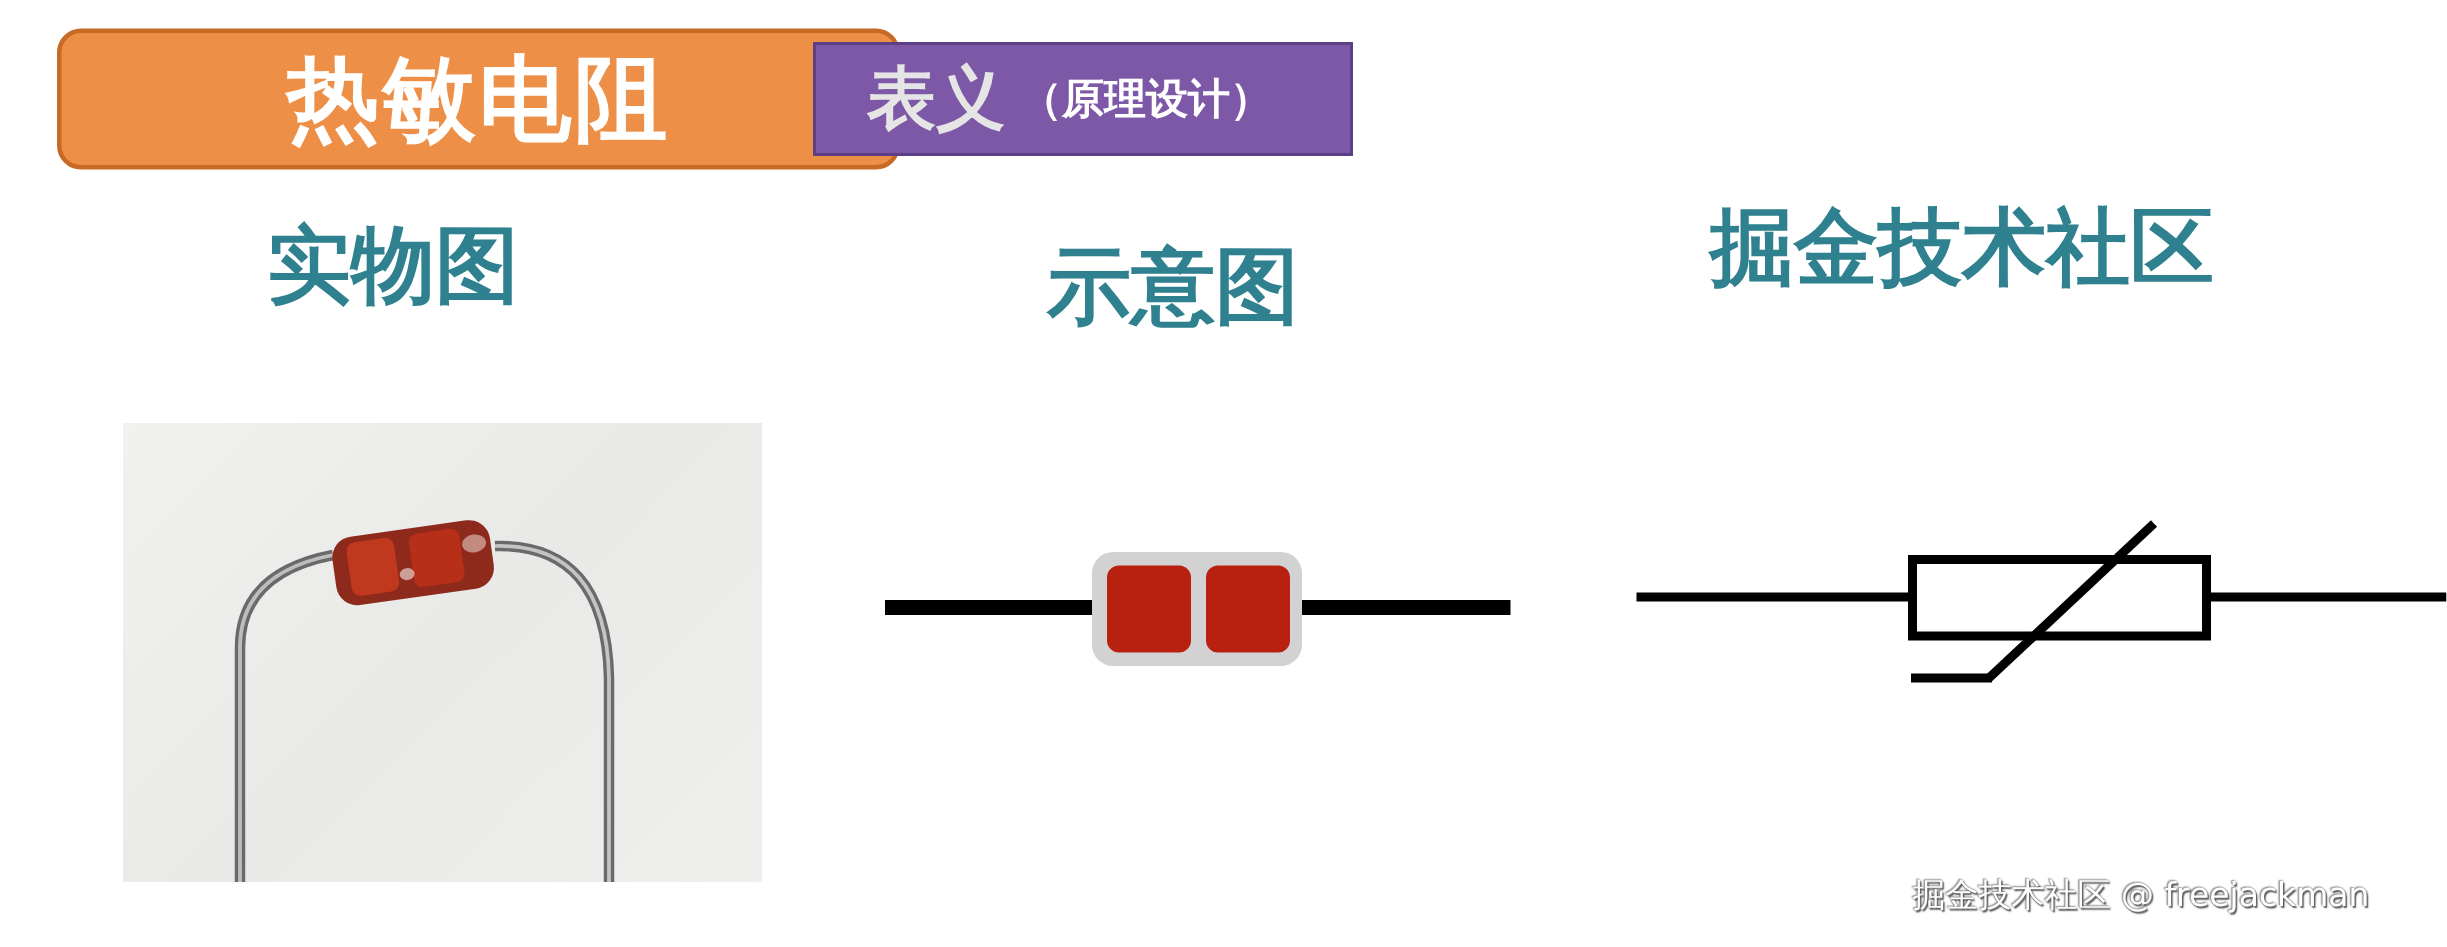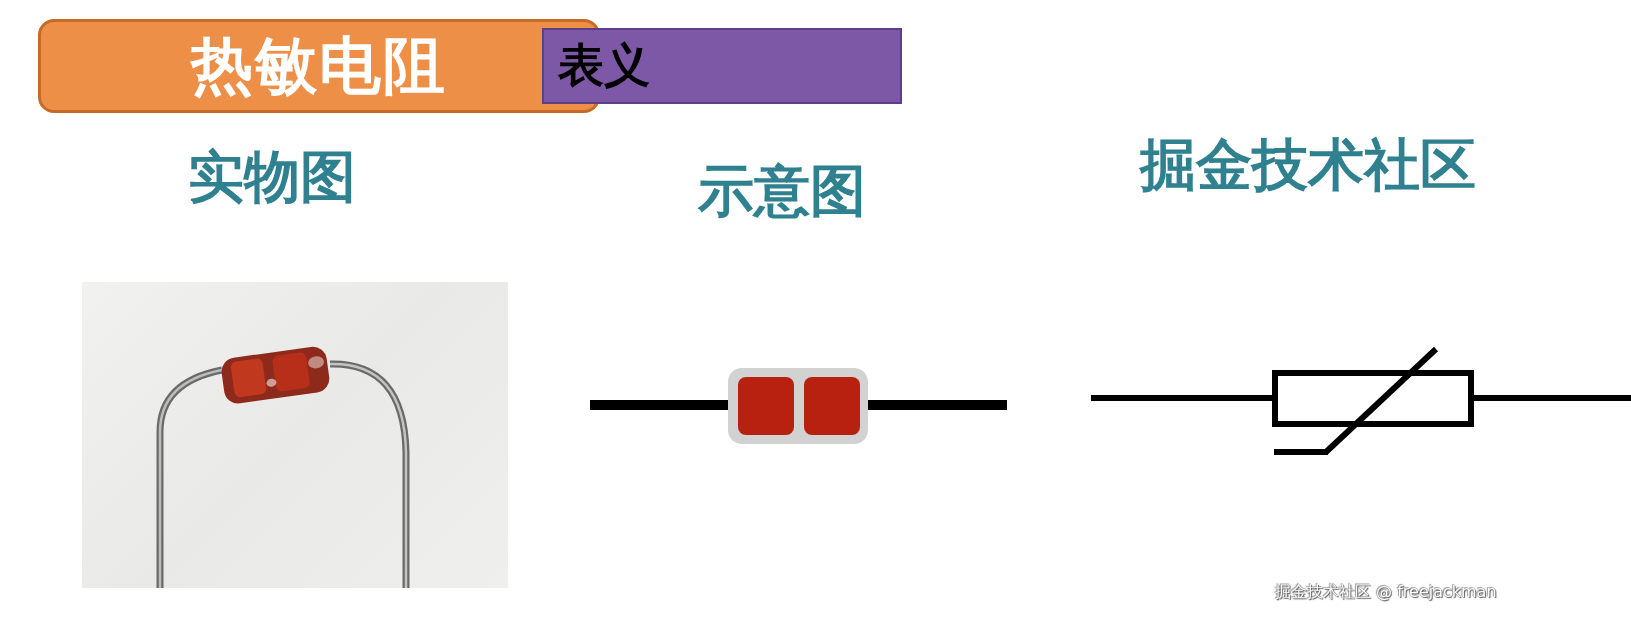--- a/index.html
+++ b/index.html
@@ -13,47 +13,48 @@
       display: flex; align-items: center; justify-content: center;
     }
     .title-badge span {
       color: #ffffff; font-size: 62px; font-weight: bold; letter-spacing: 2px;
     }
     .sub-badge {
       position: absolute; left: 542px; top: 28px; width: 360px; height: 76px;
       background: #7d58a6; border: 2px solid #5d3f86; box-sizing: border-box;
       display: flex; align-items: center; padding-left: 14px;
     }
-    .sub-badge .main { color: #000000; font-size: 46px; font-weight: bold; }
+    .sub-badge .main { color: #e5e5e5; font-size: 46px; font-weight: bold; margin-left: 20px; }
     .sub-badge .paren { color: #fff; font-size: 28px; font-weight: bold; margin-left: 10px; }
     .col-heading {
       position: absolute; color: #2f8190; font-size: 56px; font-weight: bold; white-space: nowrap;
     }
     .photo {
       position: absolute; left: 82px; top: 282px; width: 426px; height: 306px;
       background: linear-gradient(135deg, #f1f1f0 0%, #e9e9e8 50%, #efefee 100%);
     }
     .watermark {
-      position: absolute; left: 1275px; top: 582px; font-size: 16px; color: #ffffff;
+      position: absolute; left: 1275px; top: 582px; font-size: 22px; color: #ffffff;
       text-shadow: 1px 1px 1px #555, -1px -1px 1px #999, 0 0 1px #333; white-space: nowrap;
     }
     svg { position: absolute; overflow: visible; }
   </style>
 </head>
 <body>
 
 <div class="title-badge">
   <span>热敏电阻</span>
 </div>
 
 <div class="sub-badge">
   <span class="main">表义</span>
+  <span class="paren">（原理设计）</span>
 </div>
 
-<div class="col-heading" style="left:188px; top:140px;">实物图</div>
+<div class="col-heading" style="left:178px; top:140px;">实物图</div>
 <div class="col-heading" style="left:698px; top:140px;margin-top:14px;">示意图</div>
 <div class="col-heading" style="left:1140px; top:128px;">掘金技术社区</div>
 
 <div class="photo">
   <svg width="426" height="306" viewBox="0 0 426 306">
     <path d="M78 306 L78 150 Q78 100 140 88" fill="none" stroke="#6a6a6a" stroke-width="7"></path>
     <path d="M78 306 L78 150 Q78 100 140 88" fill="none" stroke="#bdbdbd" stroke-width="2.5"></path>
     <path d="M248 82 Q322 80 324 170 L324 306" fill="none" stroke="#6a6a6a" stroke-width="7"></path>
     <path d="M248 82 Q322 80 324 170 L324 306" fill="none" stroke="#c4c4c4" stroke-width="2.5"></path>
     <g transform="rotate(-8 194 90)">

